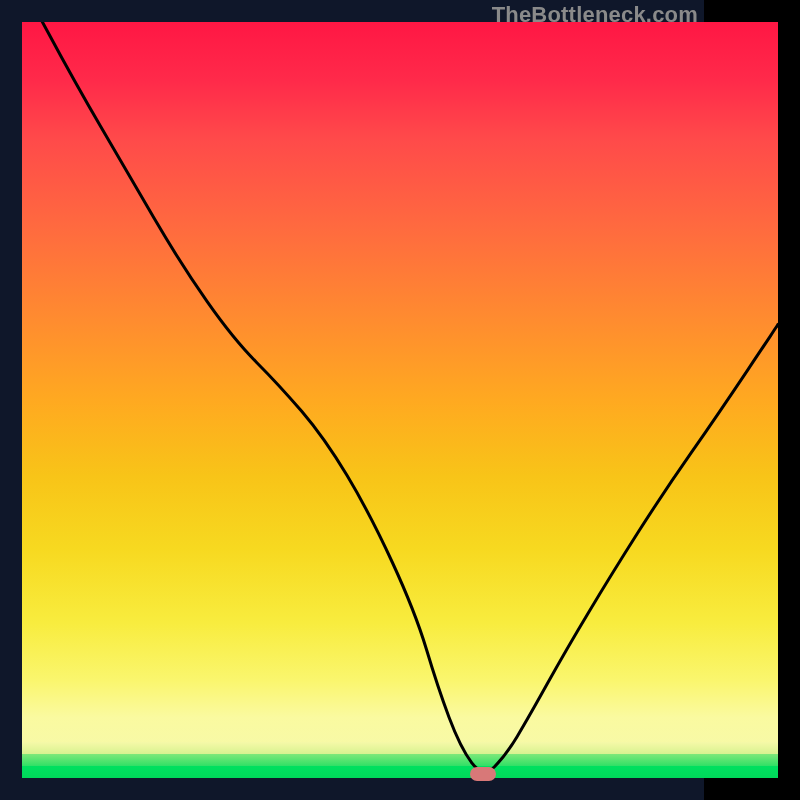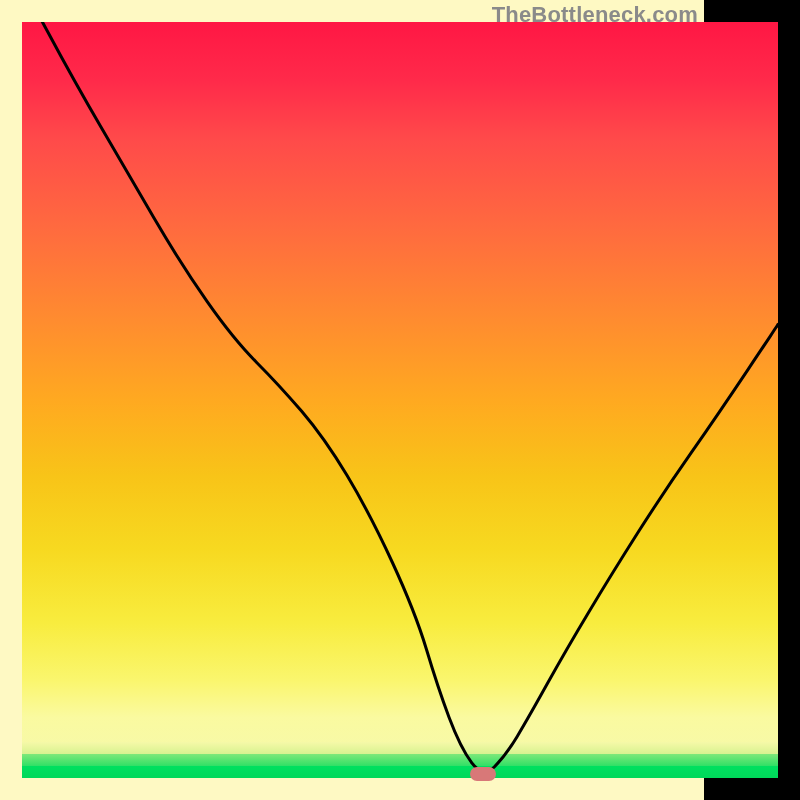--- a/index.html
+++ b/index.html
@@ -9,21 +9,21 @@
     height: 800px;
     background: #000;
     overflow: hidden;
   }
   .frame {
     position: absolute;
     left: 0;
     top: 0;
     width: 704px;
     height: 800px;
-    background: #fef9c3;
+    background: #0f172a;
   }
   .plot {
     position: absolute;
     left: 22px;
     top: 22px;
     width: 756px;
     height: 756px;
     
     background:
       linear-gradient(to bottom,

